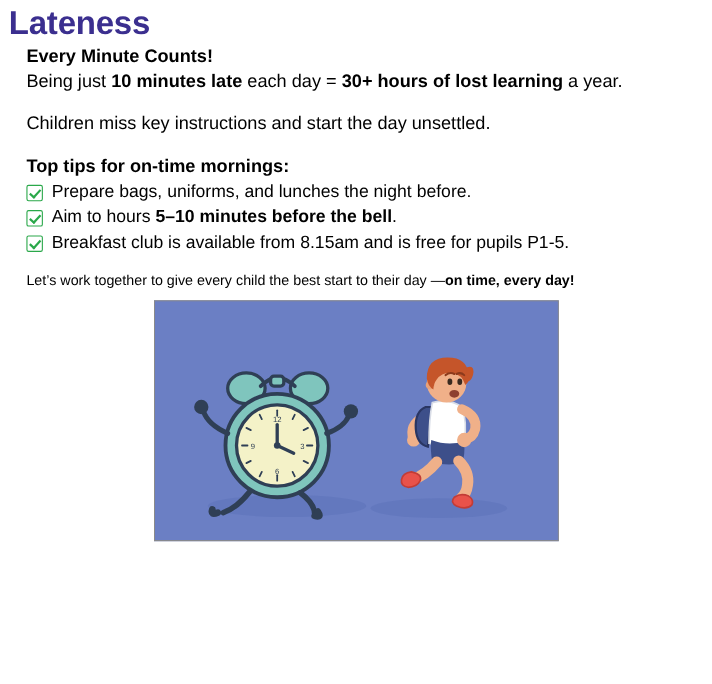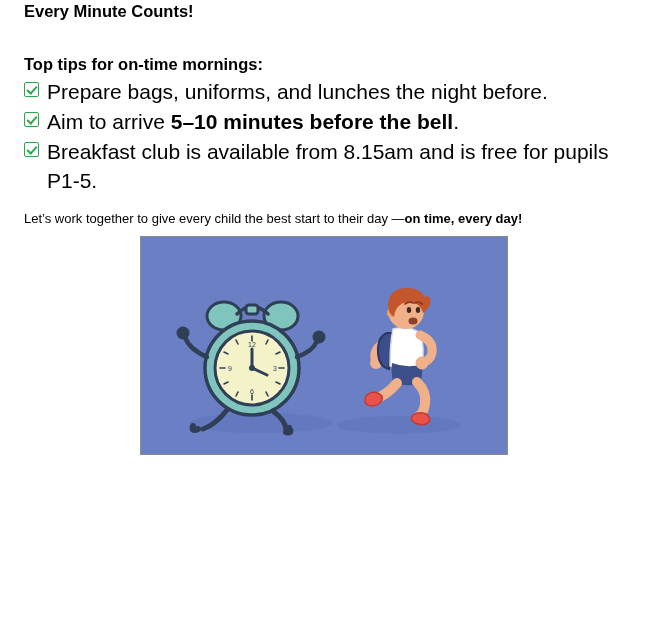--- a/index.html
+++ b/index.html
@@ -69,21 +69,21 @@
     position: absolute;
     left: 3.5px;
     top: 1px;
     width: 4px;
     height: 8px;
     border: solid #2aa84a;
     border-width: 0 2.2px 2.2px 0;
     transform: rotate(42deg);
   }
   .tip-text {
-    font-size: 21px;
+    font-size: 16px;
     line-height: 1.38;
   }
   .closing {
     margin: 0 8px;
     font-size: 13px;
     line-height: 1.42;
   }
   .image-wrap {
     margin: 8px 0 0 0;
     display: flex;
@@ -95,41 +95,46 @@
     border: 1px solid #8a8a8a;
     background: #6b7fc4;
     display: block;
   }
 </style>
 </head>
 <body>
 
 <div class="page">
 
+  <h1 class="title">Lateness</h1>
 
   <div class="body-text">
 
     <div class="line strong">Every Minute Counts!</div>
 
+    <div class="line">
+      <span>Being just </span><span class="strong">10 minutes late</span><span> each day = </span><span class="strong">30+ hours of lost learning</span><span> a year.</span>
+    </div>
 
     <div class="spacer"></div>
 
+    <div class="line">Children miss key instructions and start the day unsettled.</div>
 
     <div class="spacer"></div>
 
     <div class="line strong">Top tips for on-time mornings:</div>
 
     <div class="tip-row">
       <span class="check-box"></span>
       <span class="tip-text"><span>Prepare bags, uniforms, and lunches the night before.</span><span class="strong"></span><span></span></span>
     </div>
 
     <div class="tip-row">
       <span class="check-box"></span>
-      <span class="tip-text"><span>Aim to arrive </span><span class="strong">5–10 minutes before the bell</span><span>.</span></span>
+      <span class="tip-text"><span>Aim to hours </span><span class="strong">5–10 minutes before the bell</span><span>.</span></span>
     </div>
 
     <div class="tip-row">
       <span class="check-box"></span>
       <span class="tip-text"><span>Breakfast club is available from 8.15am and is free for pupils P1-5.</span><span class="strong"></span><span></span></span>
     </div>
 
     <div class="spacer-sm"></div>
 
     <div class="closing" style="margin-left:0;margin-right:18px;">

